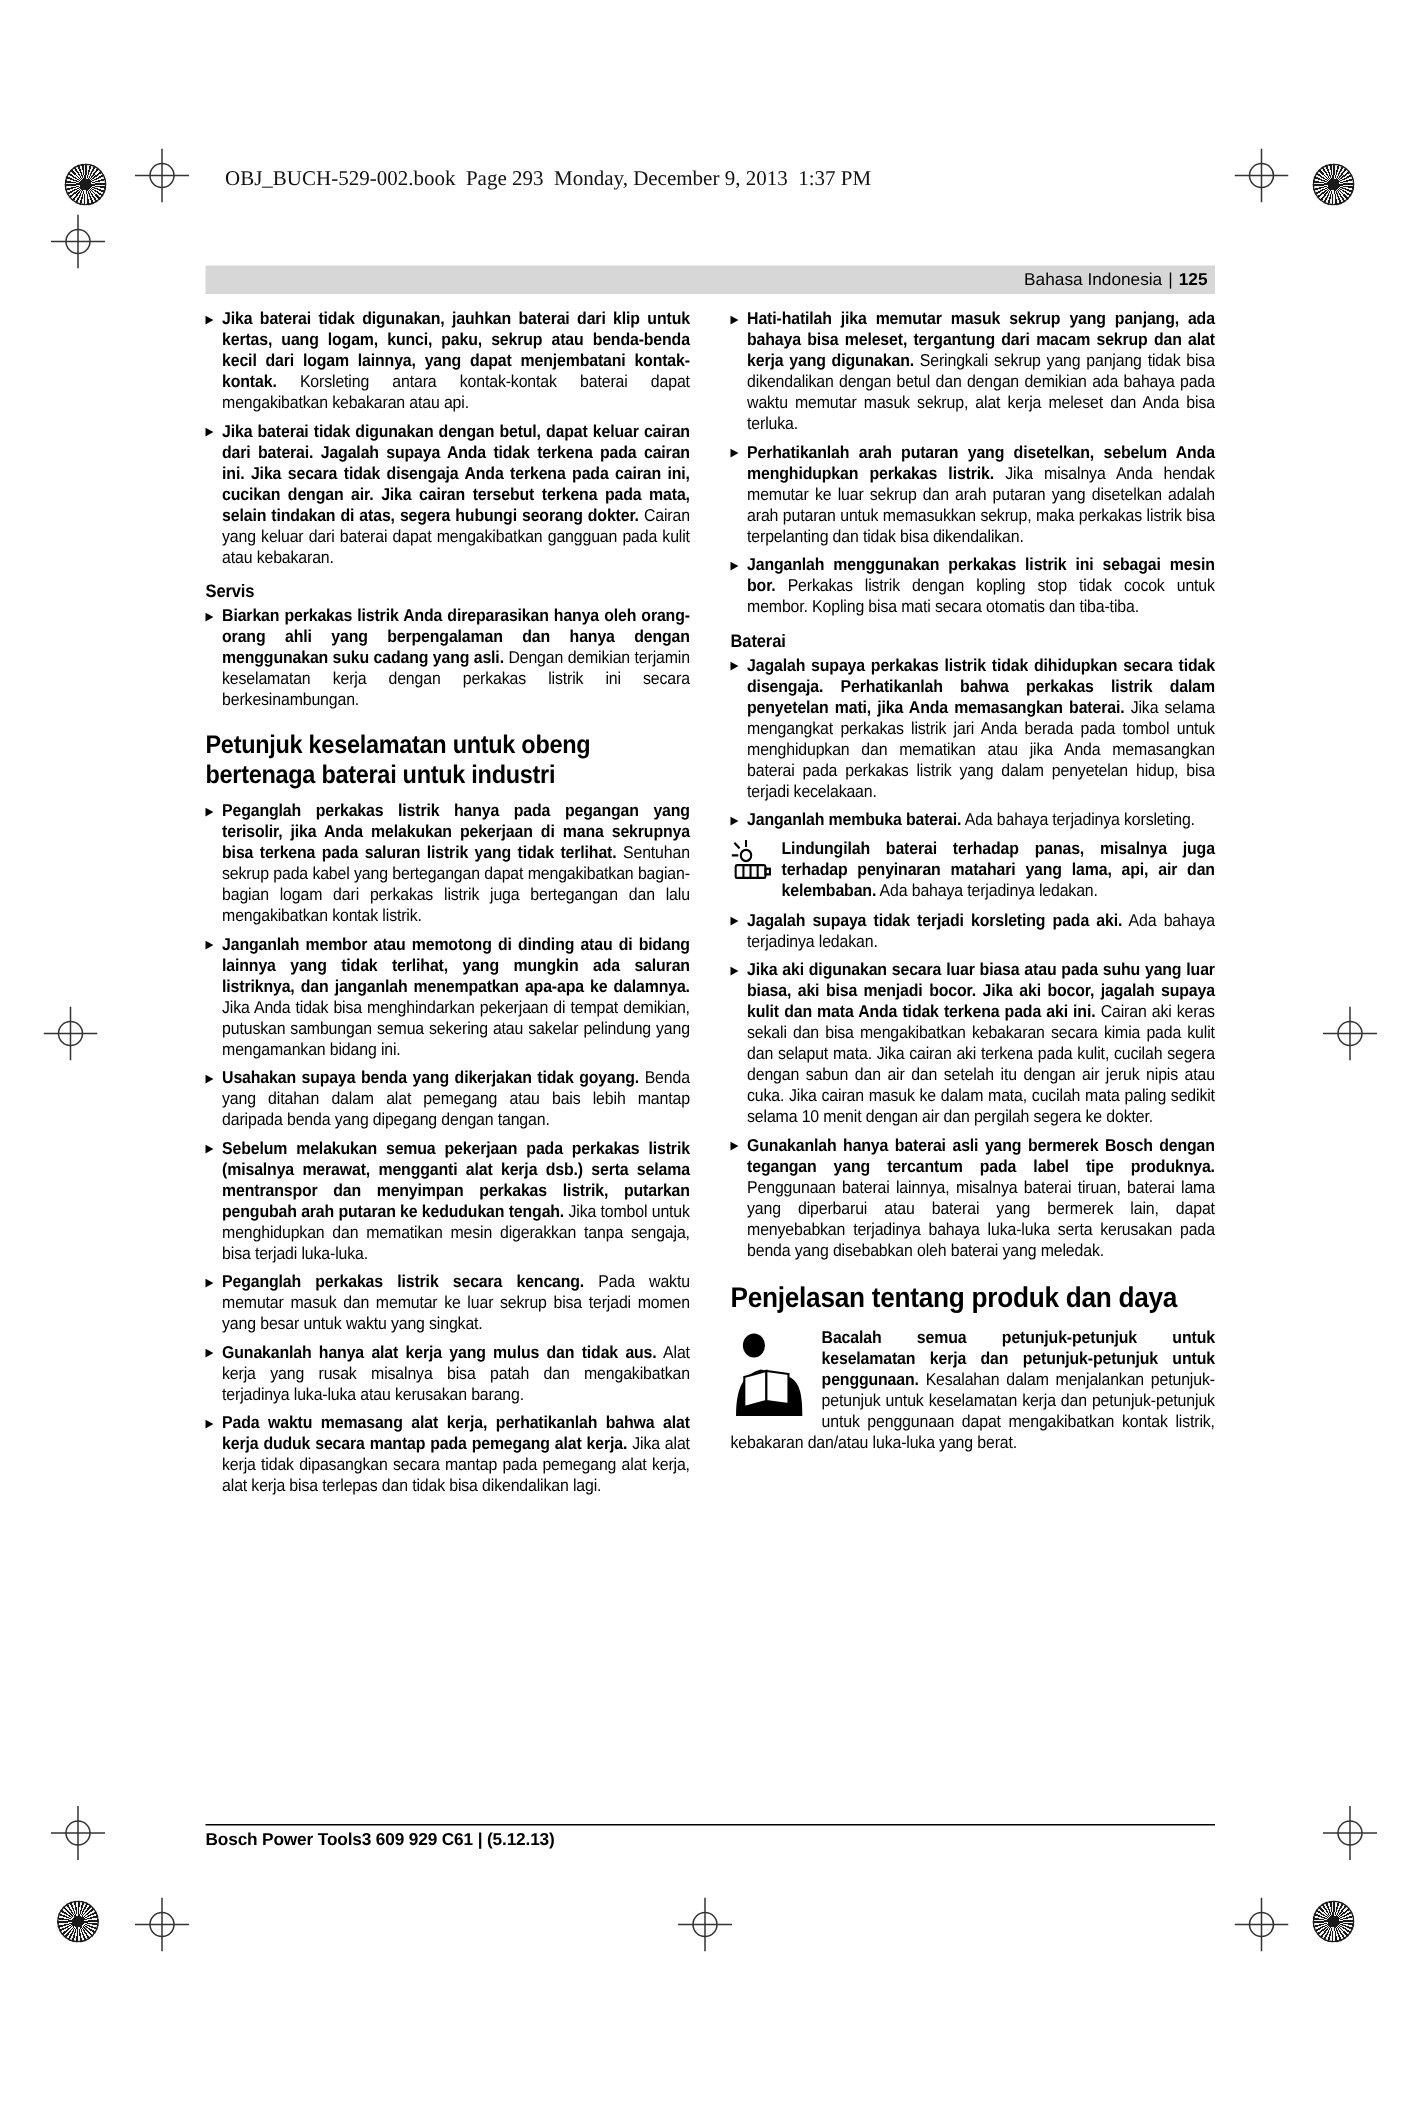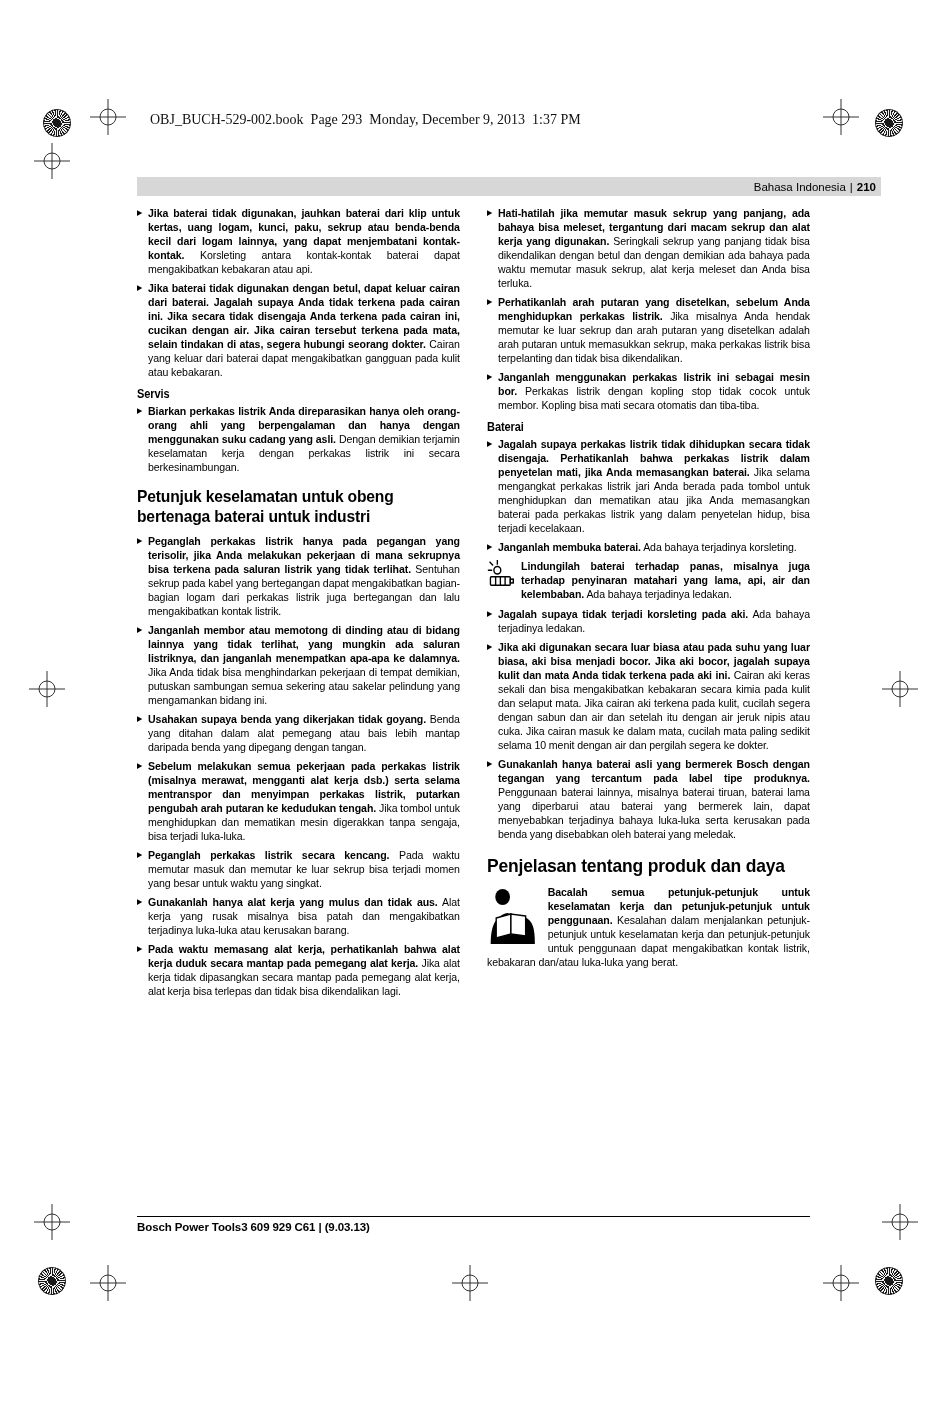--- a/index.html
+++ b/index.html
@@ -16,21 +16,21 @@
   .reg-mark svg{display:block;}
   .starburst{
     position:absolute;width:28px;height:28px;border-radius:50%;
     background:
       radial-gradient(circle at center,#1a1a1a 0 4px, rgba(0,0,0,0) 4px),
       repeating-conic-gradient(#1a1a1a 0deg 6deg,#f2f2f2 6deg 12deg);
     box-shadow:inset 0 0 0 1px #1a1a1a;
   }
   
   .lang-bar{
-    position:absolute;left:137px;top:177px;width:744px;height:19px;
+    position:absolute;left:137px;top:177px;width:673px;height:19px;
     background:#d7d7d7;display:flex;justify-content:flex-end;align-items:center;
     box-sizing:border-box;padding-right:5px;font-size:11.5px;
   }
   .lang-bar .sep{margin:0 4px;}
   .lang-bar .pg{font-weight:bold;}
   
   .col{
     position:absolute;top:206px;width:351px;
     transform:scaleX(0.92);transform-origin:left top;
     font-size:11.5px;line-height:14px;letter-spacing:-0.1px;text-align:justify;
@@ -132,21 +132,21 @@
       <line x1="18" y1="0" x2="18" y2="36" stroke="#333" stroke-width="1"></line>
       <circle cx="18" cy="18" r="8" fill="none" stroke="#333" stroke-width="1"></circle>
     </svg>
   </div>
 
 <div class="print-header">OBJ_BUCH-529-002.book  Page 293  Monday, December 9, 2013  1:37 PM</div>
 
 <div class="lang-bar">
   <span>Bahasa Indonesia</span>
   <span class="sep">|</span>
-  <span class="pg">210</span>
+  <span class="pg">125</span>
 </div>
 
 <div class="col col-left">
 
   <div class="bullet">
     <span class="mk">▶</span>
     <p><b>Jika baterai tidak digunakan, jauhkan baterai dari klip untuk kertas, uang logam, kunci, paku, sekrup atau benda-benda kecil dari logam lainnya, yang dapat menjembatani kontak-kontak.</b> <span>Korsleting antara kontak-kontak baterai dapat mengakibatkan kebakaran atau api.</span></p>
   </div>
   <div class="bullet">
     <span class="mk">▶</span>
@@ -261,14 +261,14 @@
         <path d="M42 28 L26 26 L26 46 L42 48 Z" fill="#fff" stroke="#000" stroke-width="1.5"></path>
       </svg>
     </span>
     <p style="margin:0;"><b>Bacalah semua petunjuk-petunjuk untuk keselamatan kerja dan petunjuk-petunjuk untuk penggunaan.</b> <span>Kesalahan dalam menjalankan petunjuk-petunjuk untuk keselamatan kerja dan petunjuk-petunjuk untuk penggunaan dapat mengakibatkan kontak listrik, kebakaran dan/atau luka-luka yang berat.</span></p>
   </div>
 </div>
 
 <div class="footer-rule"></div>
 <div class="footer-row">
   <span>Bosch Power Tools</span>
-  <span>3 609 929 C61 | (9.03.13)</span>
+  <span>3 609 929 C61 | (5.12.13)</span>
 </div>
 
 </body></html>

